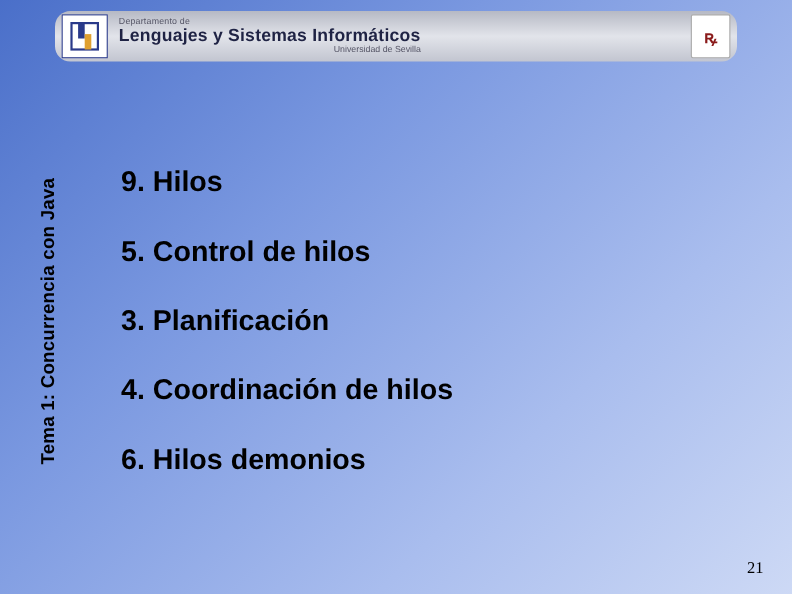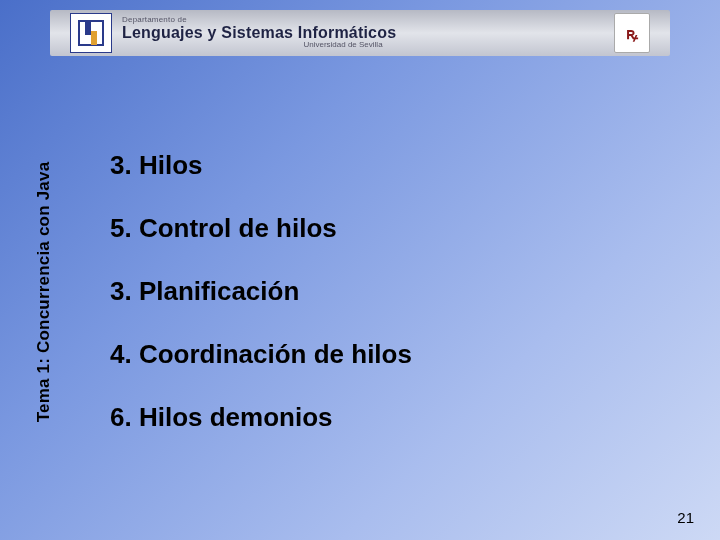--- a/index.html
+++ b/index.html
@@ -18,24 +18,24 @@
     box-sizing: border-box;
   }
   
   .banner {
     position: absolute;
     top: 10px;
     left: 50px;
     right: 50px;
     height: 46px;
     background: linear-gradient(180deg, #b6b9c4 0%, #e2e4ea 50%, #c2c5d0 100%);
-    border-radius: 2px;
+    border-radius: 14px;
     display: flex;
     align-items: center;
-    padding: 0 20px;
+    padding: 0 6px;
     box-sizing: border-box;
   }
   .banner-logo {
     width: 40px;
     height: 38px;
     background: #fff;
     border: 1px solid #2a3a8a;
     display: flex;
     align-items: center;
     justify-content: center;
@@ -118,21 +118,21 @@
     font-weight: bold;
     font-size: 26px;
     margin-bottom: 32px;
     text-align: left;
   }
   
   .pagenum {
     position: absolute;
     right: 26px;
     bottom: 14px;
-    font-family: Liberation Sans, sans-serif;
+    font-family: Liberation Serif, serif;
     font-size: 15px;
     color: #000;
   }
 </style>
 </head>
 <body>
 
 <div class="slide">
 
   <div class="banner">
@@ -150,21 +150,21 @@
     </div>
     <div class="banner-crest">
       <span>ꝶ</span>
     </div>
   </div>
 
 
   <div class="sidebar-label">Tema 1: Concurrencia con Java</div>
 
   <div class="list">
-    <div class="item">3. Hilos</div>
+    <div class="item">9. Hilos</div>
     <div class="item">5. Control de hilos</div>
     <div class="item">3. Planificación</div>
     <div class="item">4. Coordinación de hilos</div>
     <div class="item">6. Hilos demonios</div>
   </div>
 
   <div class="pagenum">21</div>
 
 </div>
 

